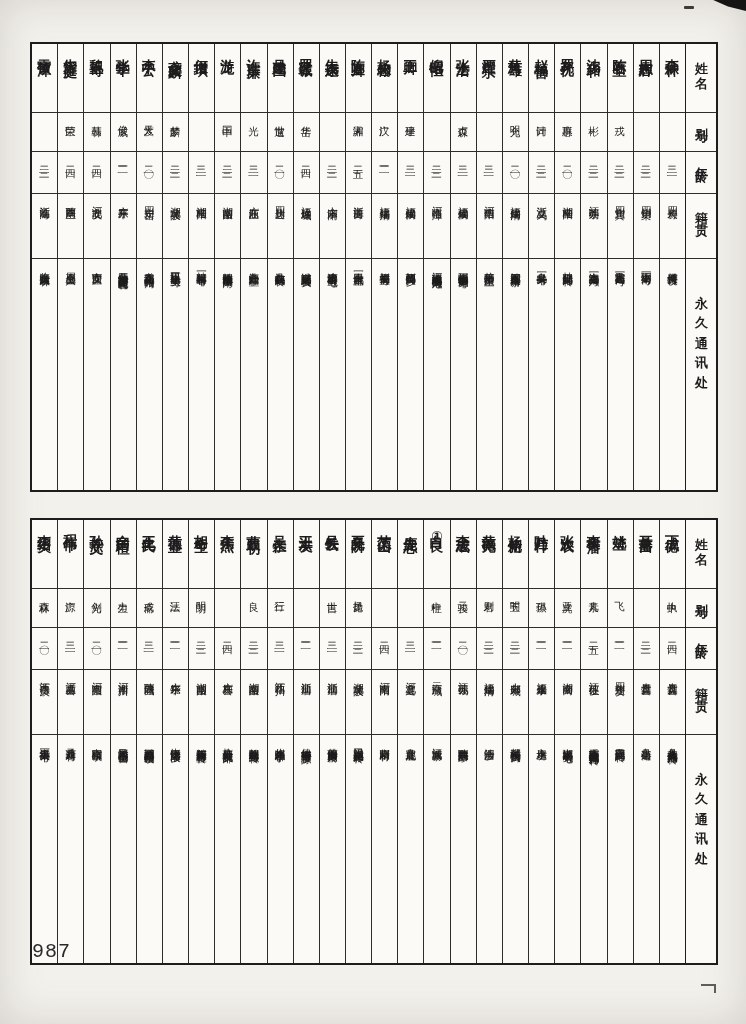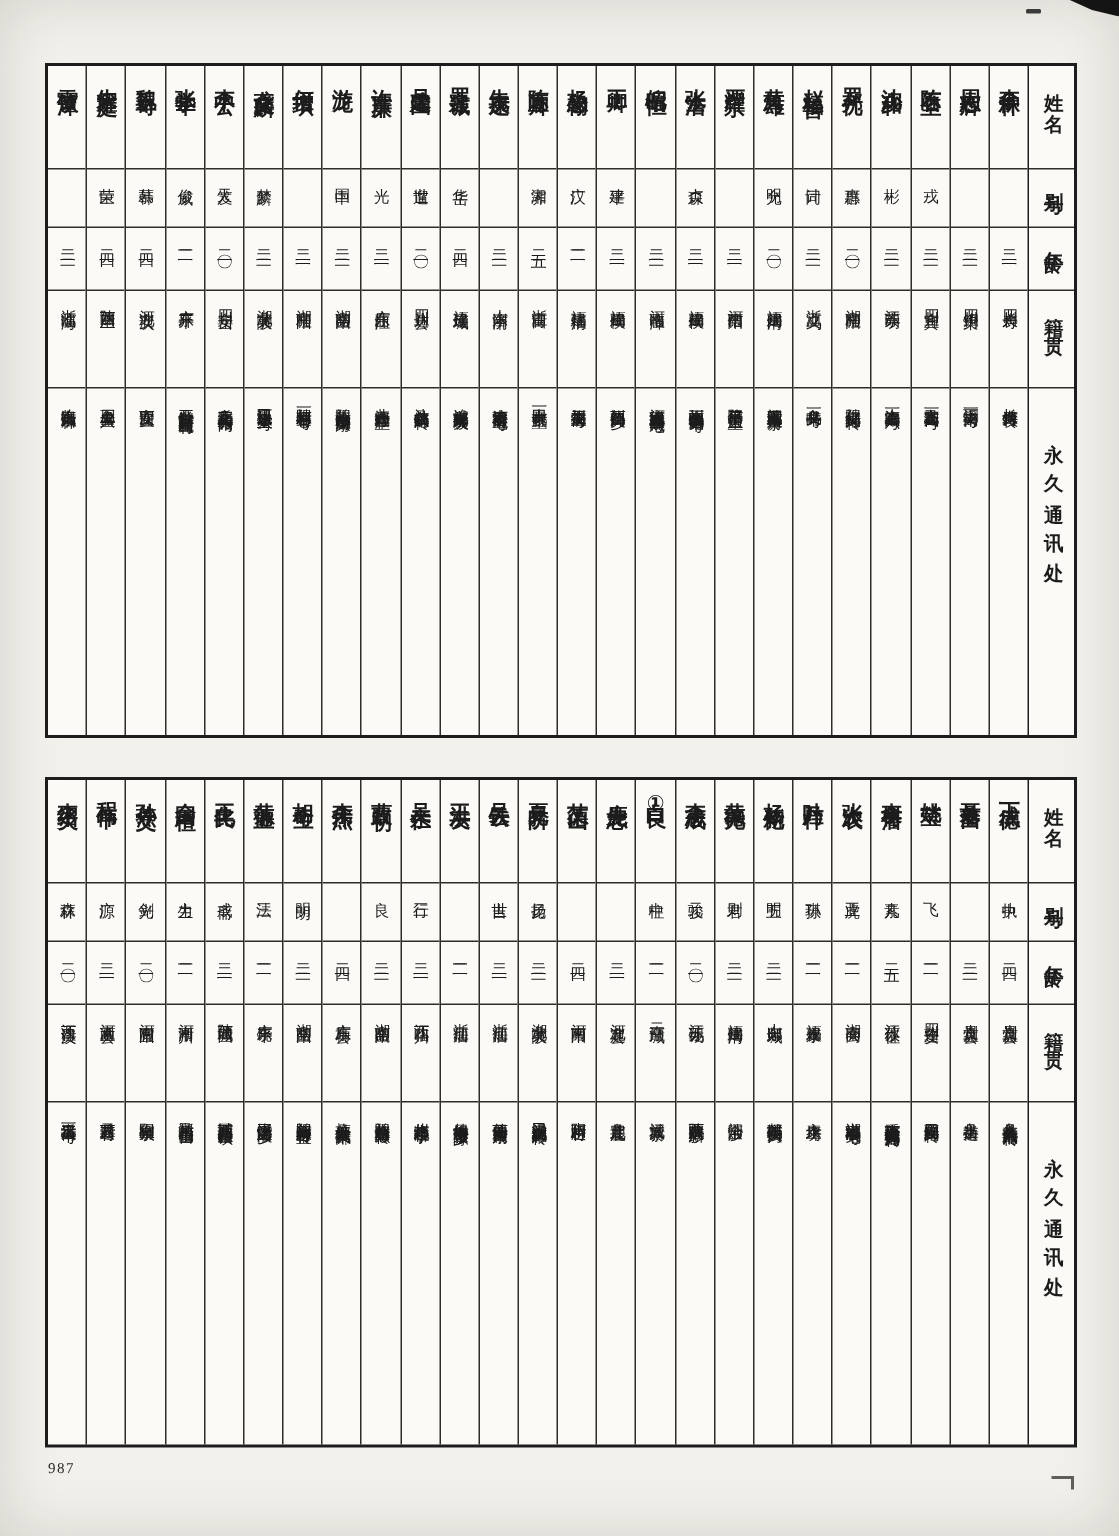--- a/index.html
+++ b/index.html
@@ -52,23 +52,23 @@
   .c-address .vt{font-size:10.5px;letter-spacing:0.5px;padding-top:5px;line-height:13px;max-height:100%;}
 
   .hcell .vt{font-weight:bold;font-size:13px;padding-top:8px;}
   .h-name .vt{letter-spacing:14px;}
   .h-alias .vt{letter-spacing:2px;padding-top:5px;}
   .h-age .vt{letter-spacing:2px;padding-top:5px;}
   .h-native .vt{letter-spacing:12px;}
   .h-address .vt{letter-spacing:20px;padding-top:26px;}
 
   .page-number{
-    position:absolute;left:32px;top:974px;
-    font-family:Liberation Serif, serif;
-    font-size:10px;color:#2a2a2a;letter-spacing:1px;
+    position:absolute;left:32px;top:940px;
+    font-family:Liberation Mono, monospace;
+    font-size:20px;color:#2a2a2a;letter-spacing:1px;
   }
   .artifact-tr{
     position:absolute;top:0;right:0;width:40px;height:11px;background:#141414;
     clip-path:polygon(18% 0,100% 0,100% 100%,55% 60%);
   }
   .artifact-tr-dash{position:absolute;top:6px;right:52px;width:10px;height:3px;background:#3a3a3a;border-radius:1px;}
   .artifact-br{
     position:absolute;right:30px;top:984px;width:13px;height:7px;
     border-top:2px solid #3c3a36;border-right:2px solid #3c3a36;opacity:.8;
   }

